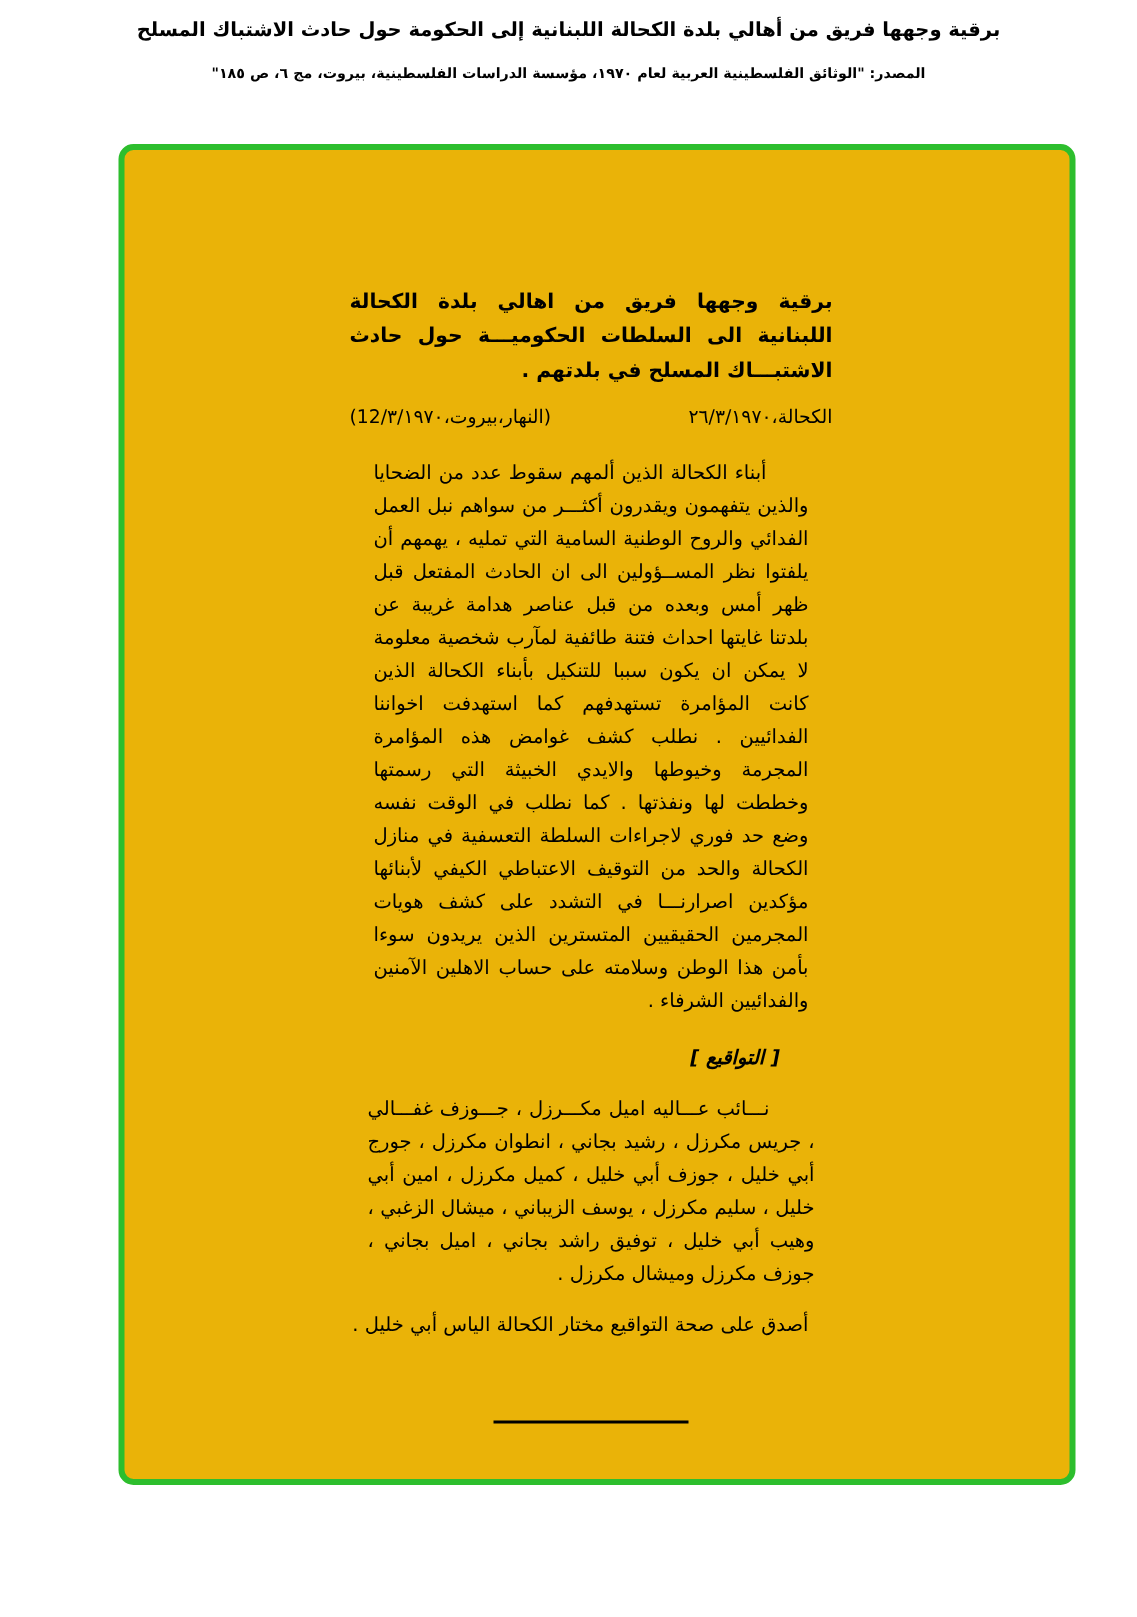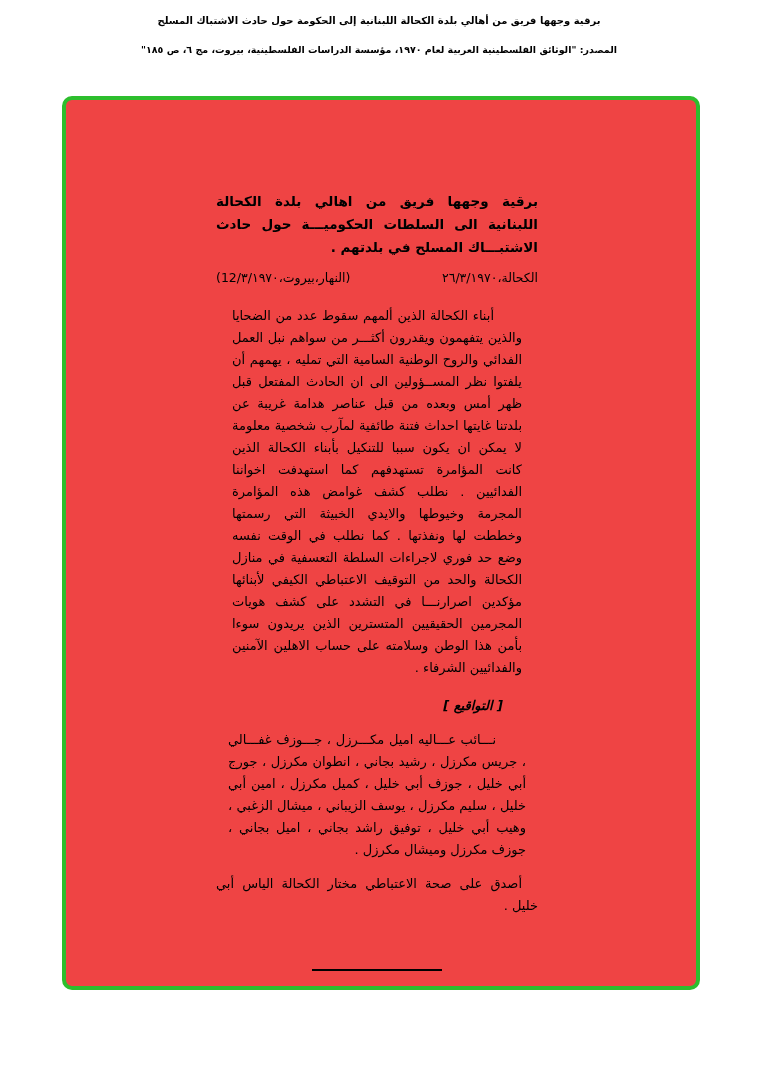--- a/index.html
+++ b/index.html
@@ -15,42 +15,42 @@
   }
 
   
   .page-header {
     direction: rtl;
     text-align: center;
     padding-top: 12px;
   }
   .page-title {
     font-weight: bold;
-    font-size: 10px;
+    font-size: 13px;
     line-height: 18px;
     padding: 0 40px;
   }
   .page-source {
     font-weight: bold;
     font-size: 9.5px;
     line-height: 13px;
     margin-top: 13px;
     padding: 0 40px;
   }
 
   
   .doc-frame {
     position: absolute;
-    left: 62px;
+    left: 79px;
     top: 96px;
     width: 638px;
     height: 894px;
     border: 4px solid #2dbe2d;
     border-radius: 10px;
-    background: #ef4444;
+    background: #eab308;
   }
 
   
   .doc-content {
     position: absolute;
     top: 90px;
     right: 158px;
     width: 322px;
     direction: rtl;
     font-size: 13px;
@@ -121,18 +121,18 @@
       <span>الكحالة،٢٦/٣/١٩٧٠</span>
       <span>(النهار،بيروت،12/٣/١٩٧٠)</span>
     </div>
 
     <p class="doc-body">أبناء الكحالة الذين ألمهم سقوط عدد من الضحايا والذين يتفهمون ويقدرون أكثـــر من سواهم نبل العمل الفدائي والروح الوطنية السامية التي تمليه ، يهمهم أن يلفتوا نظر المســؤولين الى ان الحادث المفتعل قبل ظهر أمس وبعده من قبل عناصر هدامة غريبة عن بلدتنا غايتها احداث فتنة طائفية لمآرب شخصية معلومة لا يمكن ان يكون سببا للتنكيل بأبناء الكحالة الذين كانت المؤامرة تستهدفهم كما استهدفت اخواننا الفدائيين . نطلب كشف غوامض هذه المؤامرة المجرمة وخيوطها والايدي الخبيثة التي رسمتها وخططت لها ونفذتها . كما نطلب في الوقت نفسه وضع حد فوري لاجراءات السلطة التعسفية في منازل الكحالة والحد من التوقيف الاعتباطي الكيفي لأبنائها مؤكدين اصرارنـــا في التشدد على كشف هويات المجرمين الحقيقيين المتسترين الذين يريدون سوءا بأمن هذا الوطن وسلامته على حساب الاهلين الآمنين والفدائيين الشرفاء .</p>
 
     <div class="sig-label">[ التواقيع ]</div>
 
     <p class="doc-signatures">نـــائب عـــاليه اميل مكـــرزل ، جـــوزف غفـــالي ، جريس مكرزل ، رشيد بجاني ، انطوان مكرزل ، جورج أبي خليل ، جوزف أبي خليل ، كميل مكرزل ، امين أبي خليل ، سليم مكرزل ، يوسف الزيباني ، ميشال الزغبي ، وهيب أبي خليل ، توفيق راشد بجاني ، اميل بجاني ، جوزف مكرزل وميشال مكرزل .</p>
 
-    <p class="doc-attestation">أصدق على صحة الاعتباطي مختار الكحالة الياس أبي خليل .</p>
+    <p class="doc-attestation">أصدق على صحة التواقيع مختار الكحالة الياس أبي خليل .</p>
 
     <div class="doc-divider"></div>
 
   </div>
 </div>
 
 </body></html>

